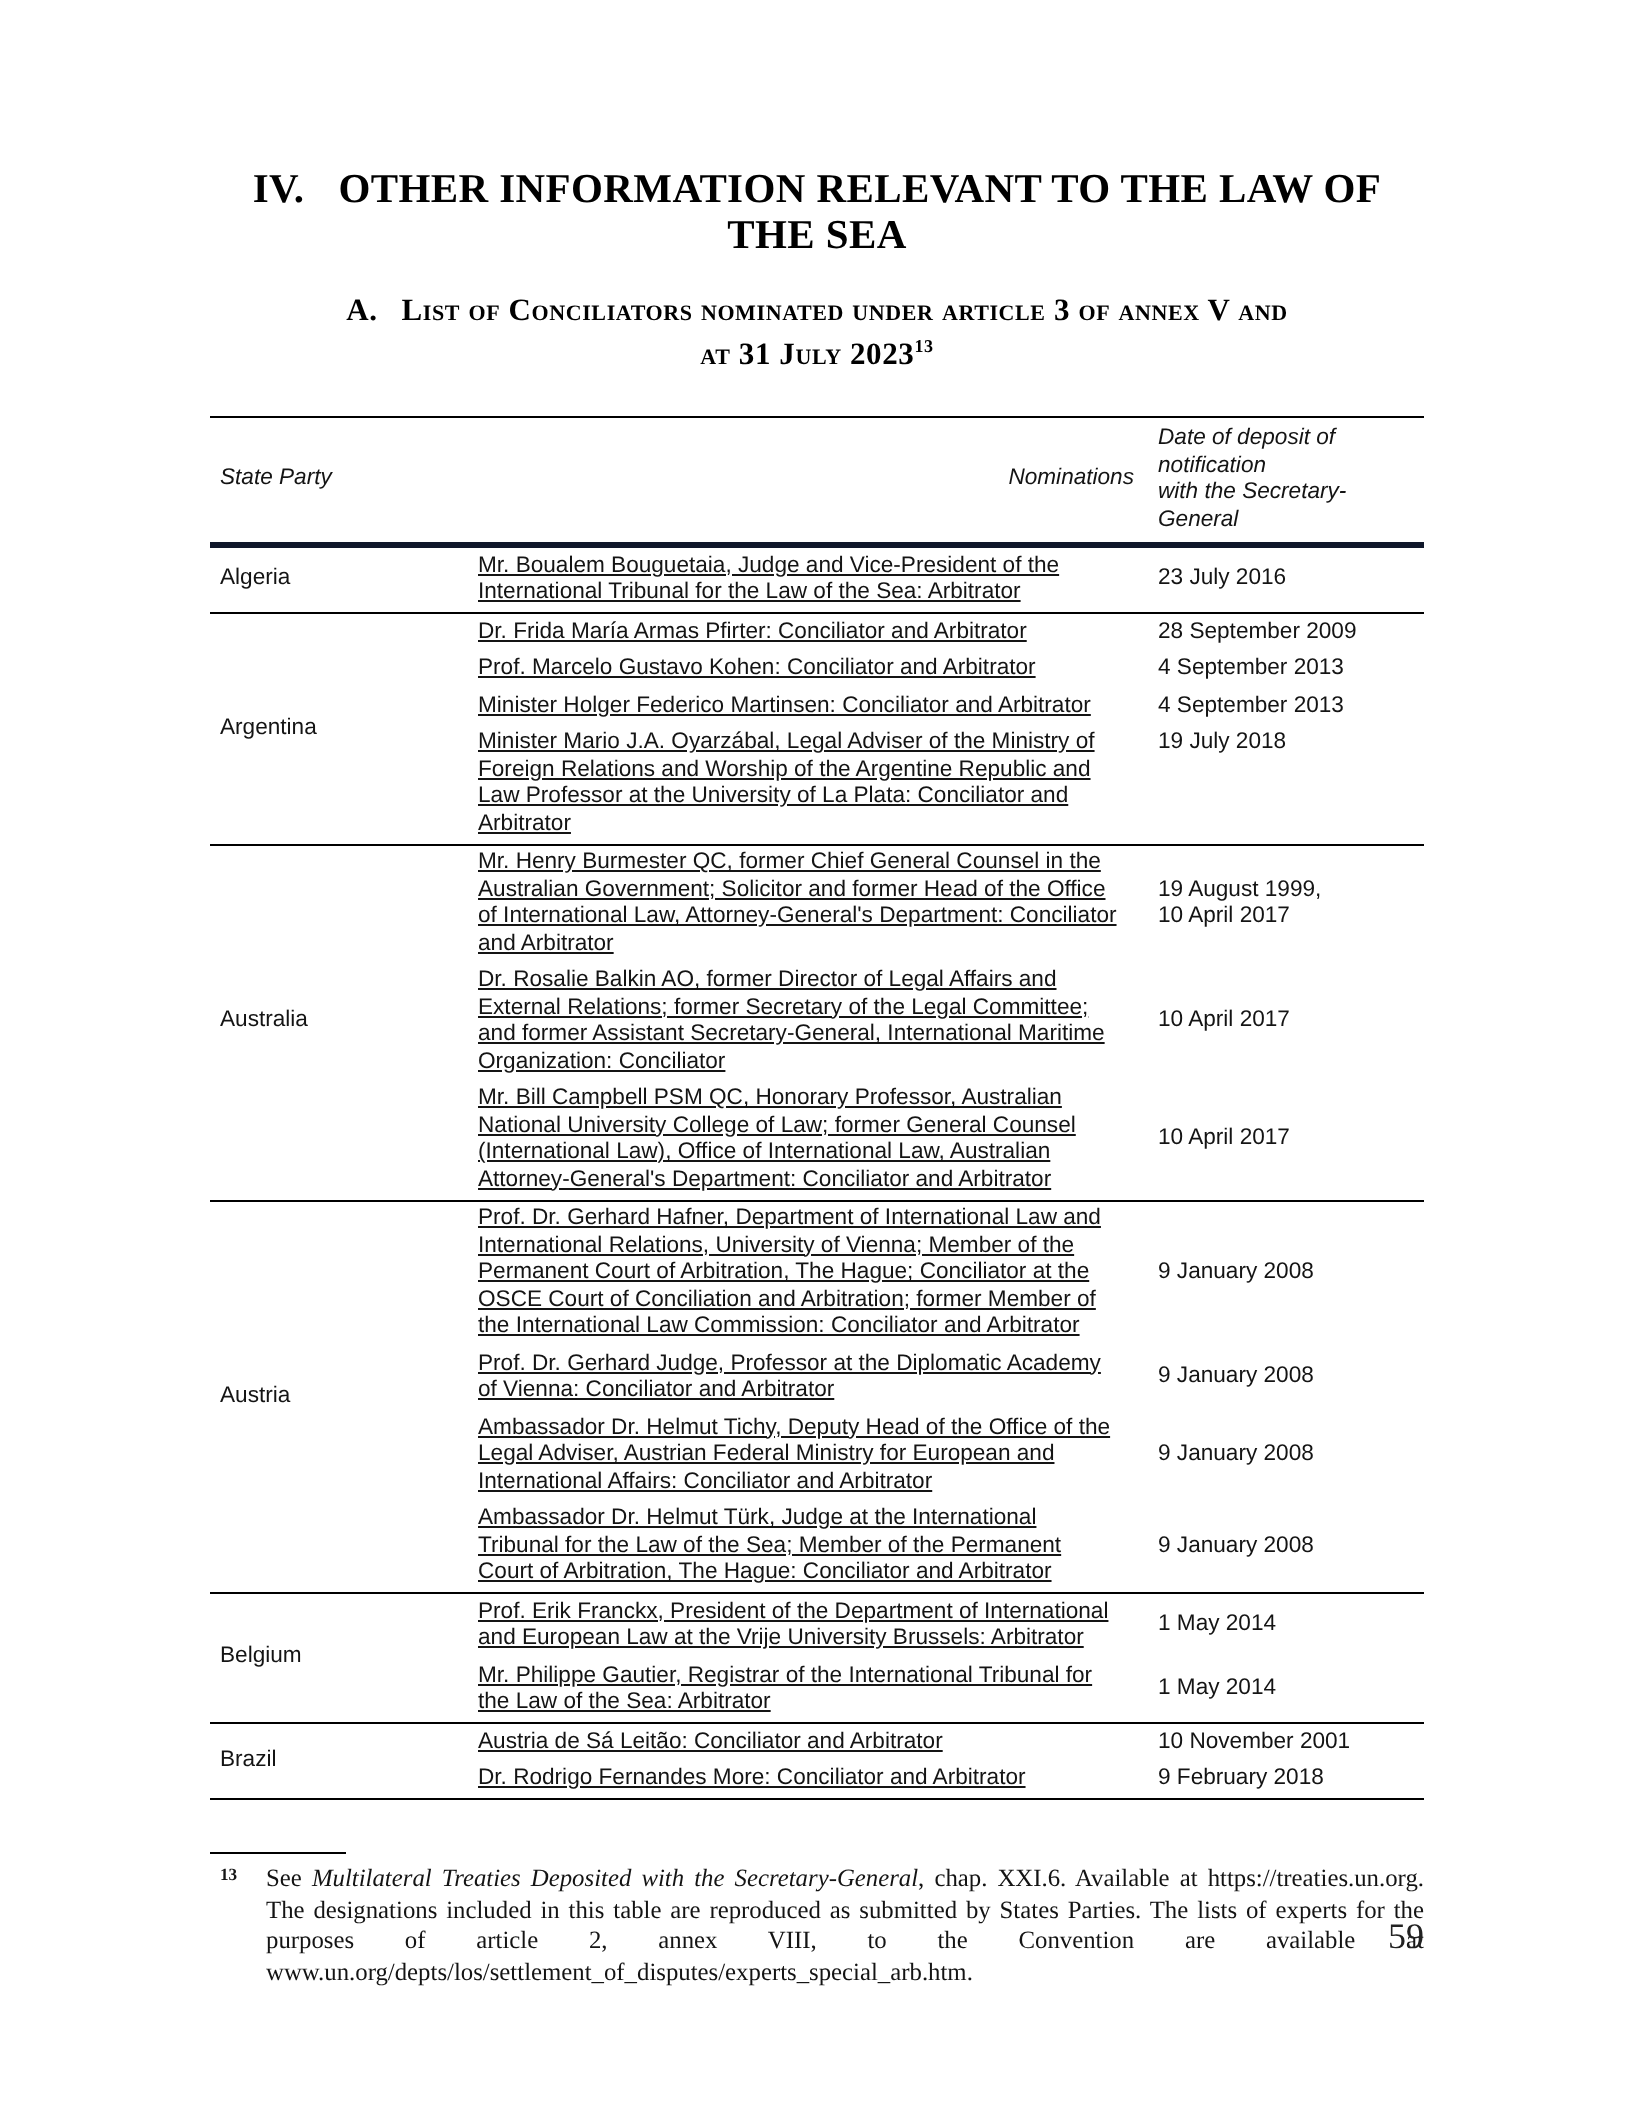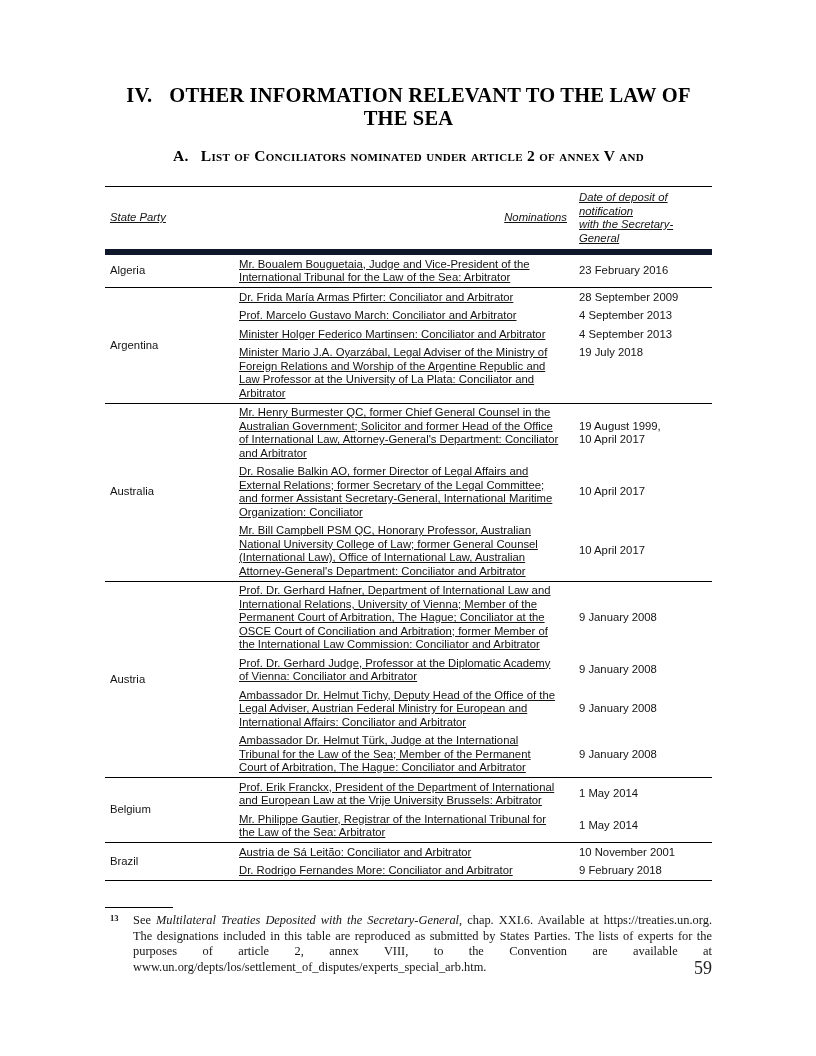--- a/index.html
+++ b/index.html
@@ -50,25 +50,24 @@
     line-height: 13.5px;
     color: #141414;
   }
   col.c-state { width: 127px; }
   col.c-nom   { width: 339px; }
   col.c-date  { width: 141px; }
 
   thead th {
     font-style: italic;
     font-weight: normal;
-    border-bottom: 6px solid #0f172a;
+    border-bottom: 3px solid #0f172a;
     padding: 4px 4px 4px 5px;
     vertical-align: middle;
     text-align: left;
-    text-decoration: underline;
   }
   thead th.col-nom { text-align: right; }
   thead th.col-date { white-space: pre-line; padding-left: 8px; }
 
   tbody tr:first-child td { border-top: 1px solid #000; }
   td { vertical-align: middle; }
   td.state { padding: 2.5px 4px 2.5px 5px; vertical-align: middle; }
   td.nomination { padding: 2.5px 10px 2.5px 7px; vertical-align: top; text-decoration: underline; }
   td.date { padding: 2.5px 4px 2.5px 8px; white-space: pre-line; }
   td.date.v-top { vertical-align: top; }
@@ -111,21 +110,24 @@
 <body>
 
 <div class="page">
 
   <h1 class="section-title">
     <span class="roman">IV.</span><span>OTHER INFORMATION RELEVANT TO THE LAW OF THE SEA</span>
   </h1>
 
   <h2 class="subsection-heading">
     <div class="sub-line">
-      <span class="sub-label">A.</span><span>List of Conciliators nominated under article 2 of annex V and</span>
+      <span class="sub-label">A.</span><span>List of Conciliators nominated under article 3 of annex V and</span>
+    </div>
+    <div class="sub-line">
+      <span>at 31 July 2023</span><sup>13</sup>
     </div>
   </h2>
 
   <table class="noms" id="noms-table">
     <colgroup>
       <col class="c-state">
         <col class="c-nom">
         <col class="c-date">
     </colgroup>
     <thead>
@@ -133,31 +135,31 @@
         <th class="col-state">State Party</th>
         <th class="col-nom">Nominations</th>
         <th class="col-date">Date of deposit of notification
 with the Secretary-General</th>
       </tr>
     </thead>
   <tbody>
         <tr>
           <td class="state" rowspan="1">Algeria</td>
           <td class="nomination">Mr. Boualem Bouguetaia, Judge and Vice-President of the International Tribunal for the Law of the Sea: Arbitrator</td>
-          <td class="date">23 February 2016</td>
+          <td class="date">23 July 2016</td>
         </tr>
       </tbody>
       <tbody>
         <tr>
           <td class="state" rowspan="4">Argentina</td>
           <td class="nomination">Dr. Frida María Armas Pfirter: Conciliator and Arbitrator</td>
           <td class="date">28 September 2009</td>
         </tr>
         <tr>
-          <td class="nomination">Prof. Marcelo Gustavo March: Conciliator and Arbitrator</td>
+          <td class="nomination">Prof. Marcelo Gustavo Kohen: Conciliator and Arbitrator</td>
           <td class="date">4 September 2013</td>
         </tr>
         <tr>
           <td class="nomination">Minister Holger Federico Martinsen: Conciliator and Arbitrator</td>
           <td class="date">4 September 2013</td>
         </tr>
         <tr>
           <td class="nomination">Minister Mario J.A. Oyarzábal, Legal Adviser of the Ministry of Foreign Relations and Worship of the Argentine Republic and Law Professor at the University of La Plata: Conciliator and Arbitrator</td>
           <td class="date v-top">19 July 2018</td>
         </tr>

